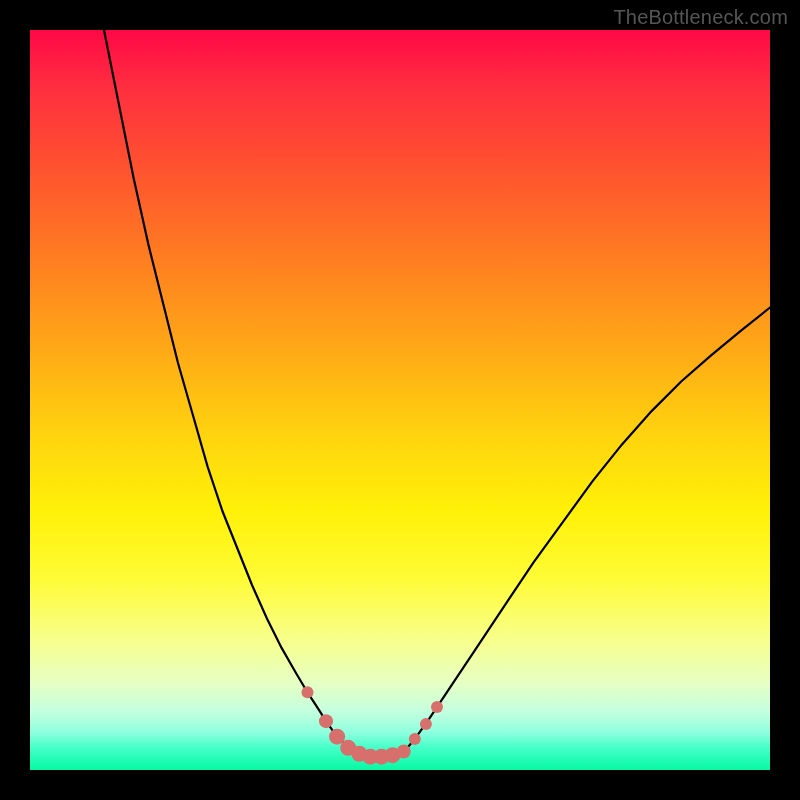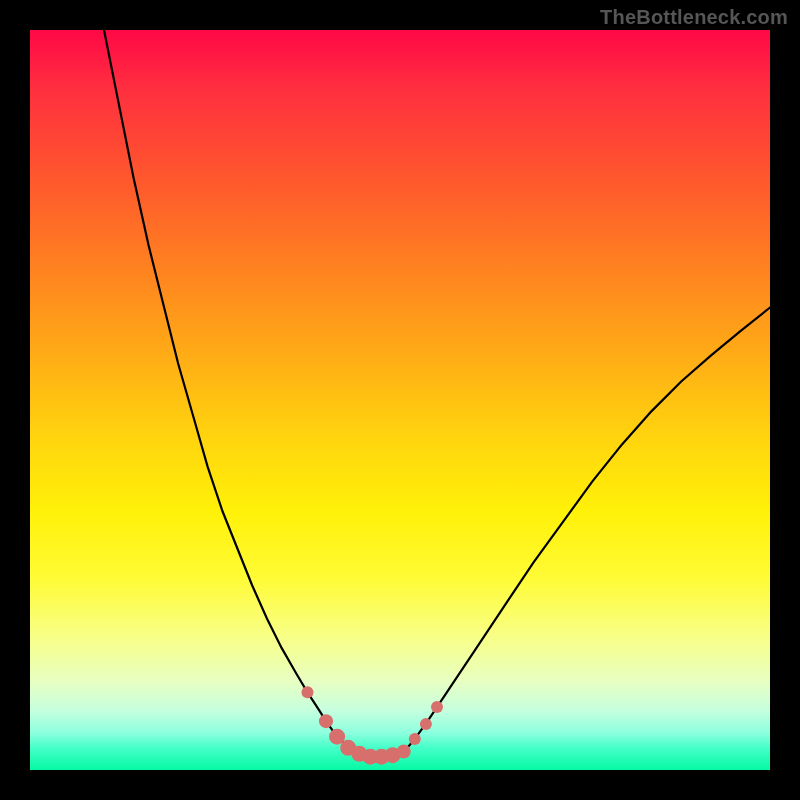--- a/index.html
+++ b/index.html
@@ -9,21 +9,21 @@
     width: 800px;
     height: 800px;
     background: #000;
   }
   .watermark {
     position: absolute;
     top: 6px;
     right: 12px;
     font-family: Arial, Helvetica, sans-serif;
     font-size: 20px;
-    font-weight: 700;
+    font-weight: 400;
     color: #565656;
     letter-spacing: 0.2px;
   }
   .plot {
     position: absolute;
     left: 30px;
     top: 30px;
     width: 740px;
     height: 740px;
   }

